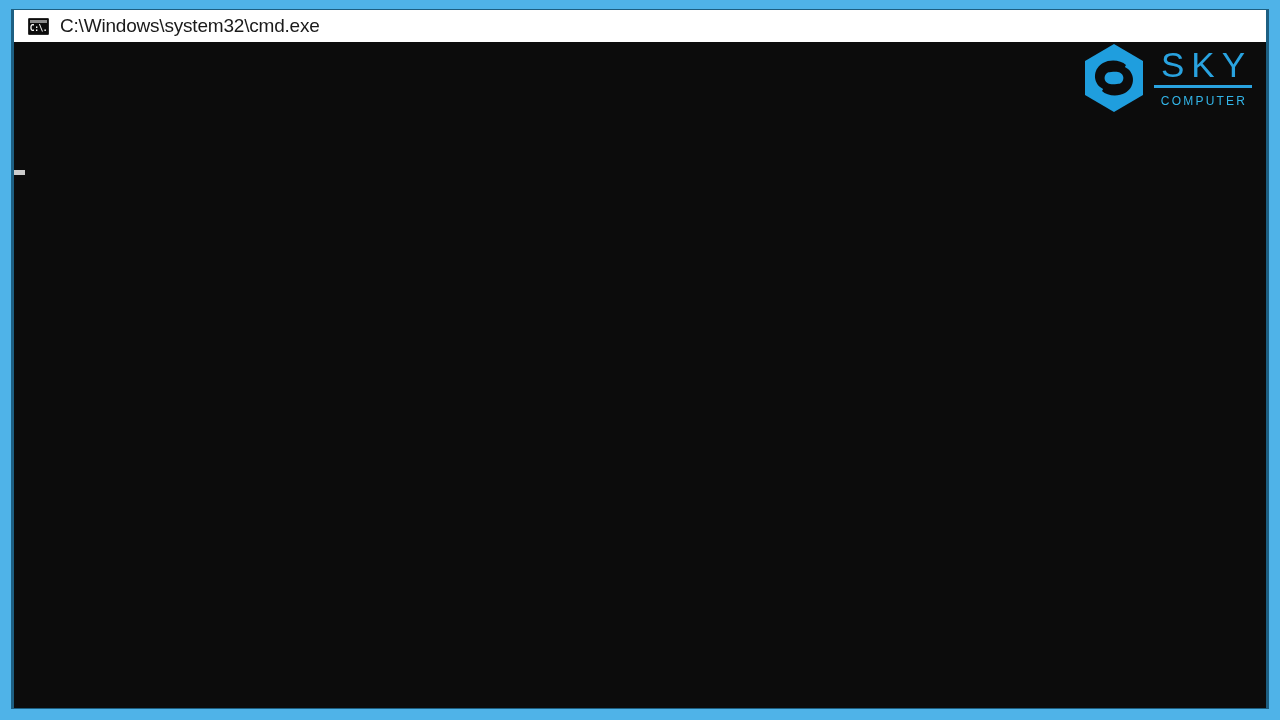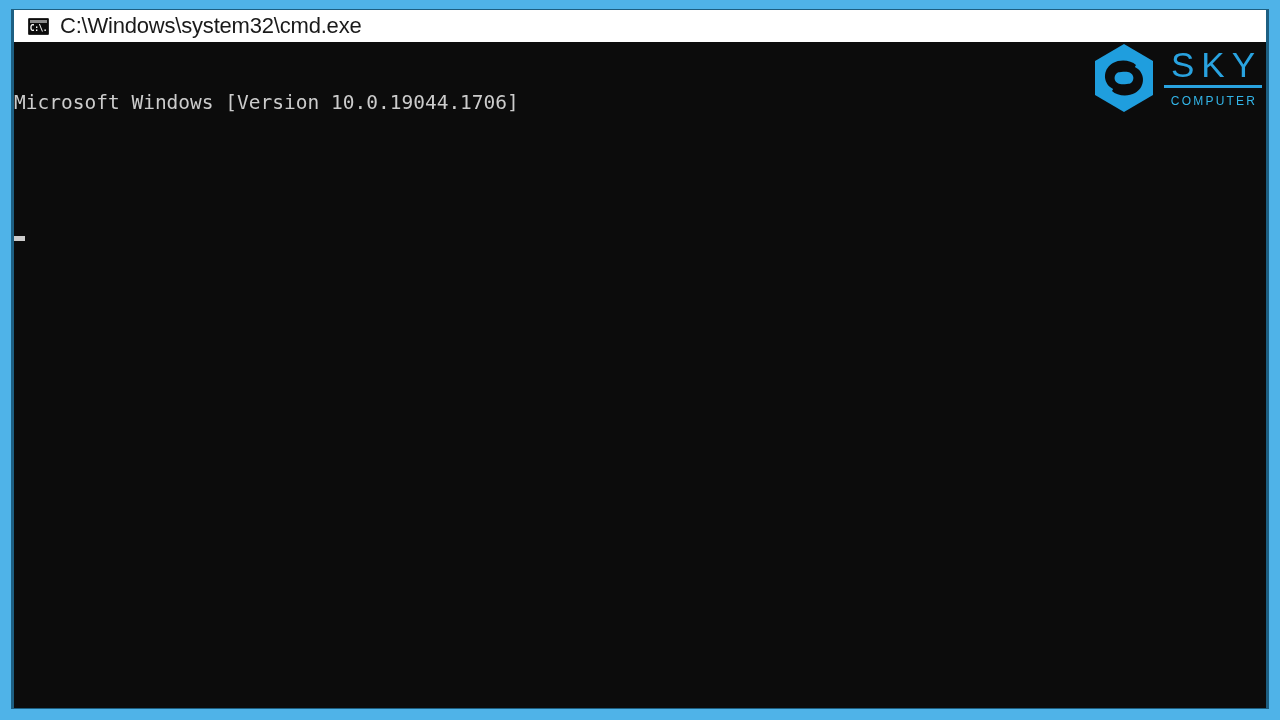--- a/index.html
+++ b/index.html
@@ -89,21 +89,21 @@
     font-family: "DejaVu Sans Mono", monospace;
     font-size: 8px;
     line-height: 11px;
     font-weight: bold;
     text-align: center;
     letter-spacing: -0.5px;
   }
   #title-text {
     color: #1a1a1a;
     font-family: "Liberation Sans", sans-serif;
-    font-size: 22px;
+    font-size: 19px;
     letter-spacing: -0.2px;
     white-space: nowrap;
   }
 
   
   #console {
     position: absolute;
     left: 0;
     top: 32px;
     width: 1252px;
@@ -132,21 +132,21 @@
     width: 11px;
     height: 5px;
     background: #cccccc;
     vertical-align: baseline;
     margin-bottom: 0px;
   }
 
   
   #logo {
     position: absolute;
-    right: 4px;
+    right: 14px;
     top: 30px;
     height: 76px;
     display: flex;
     align-items: center;
     pointer-events: none;
   }
   #logo-mark {
     width: 68px;
     height: 72px;
     flex: 0 0 auto;
@@ -197,21 +197,20 @@
 
     <div id="titlebar">
       <div id="cmd-icon">
         <span class="glyph">C:\.</span>
       </div>
       <span id="title-text">C:\Windows\system32\cmd.exe</span>
     </div>
 
     <div id="console">
       <div id="console-lines">
-        <div class="line">Microsoft Windows [Version 10.0.19044.1706]</div>
         <div class="line blank">&nbsp;</div>
         <div class="line"><span class="cursor"></span></div>
       </div>
     </div>
 
     <div id="logo">
       <svg id="logo-mark" viewBox="0 0 68 72">
 
         <path d="M34 2 L63 19 L63 53 L34 70 L5 53 L5 19 Z" fill="#1f9ede"></path>
 

